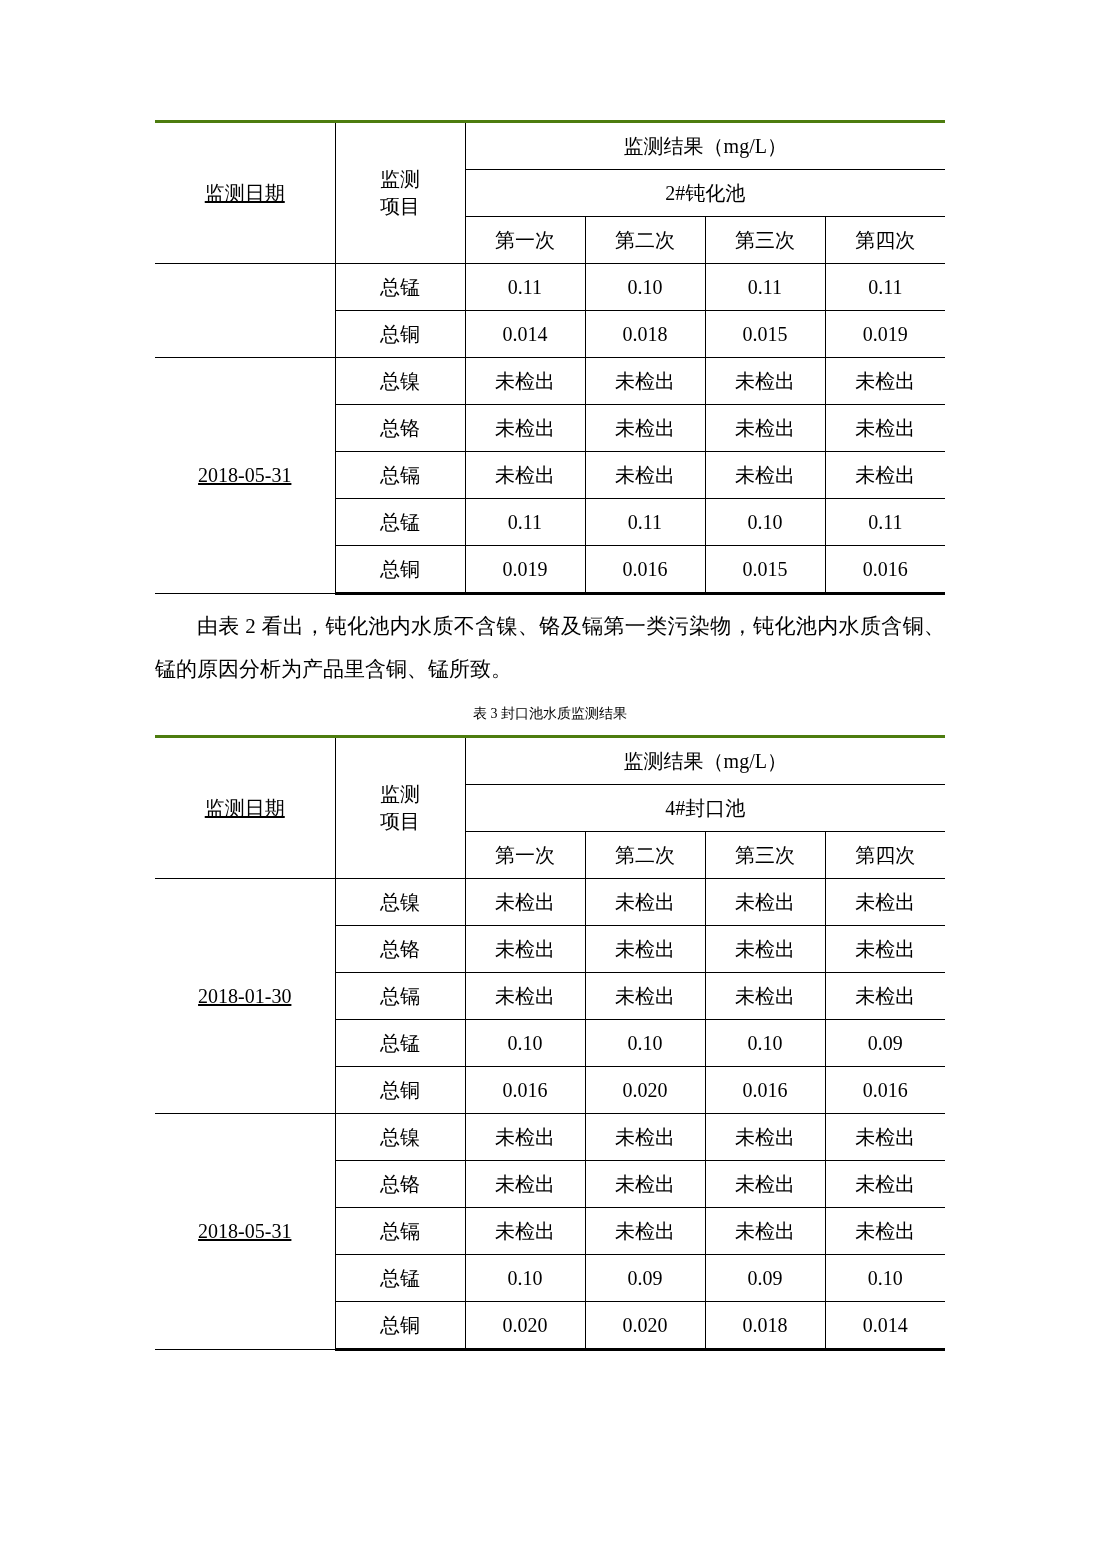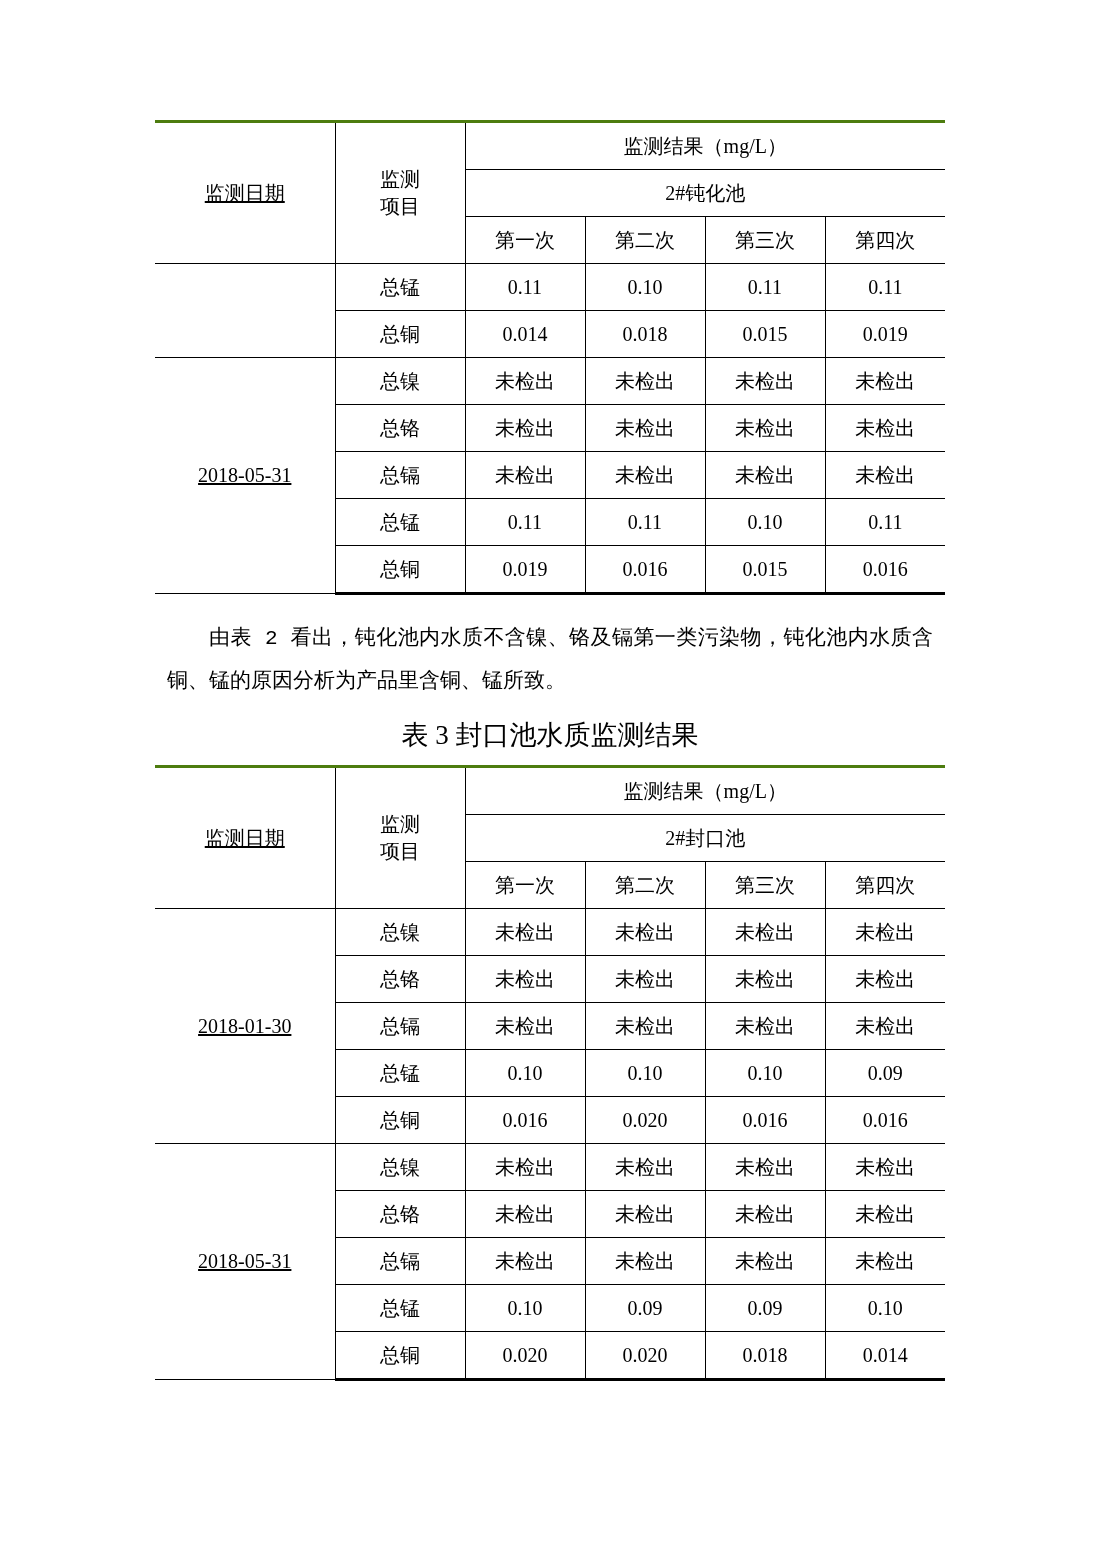--- a/index.html
+++ b/index.html
@@ -47,28 +47,27 @@
   .outer-right {
     border-right: none !important;
   }
   .col-date { width: 180px; }
   .col-item { width: 130px; }
   .col-val { width: 120px; }
 
   p.para {
     font-size: 21px;
     line-height: 43px;
-    margin: 12px;
+    margin: 0;
     text-indent: 42px;
     text-align: justify;
-    font-family: Liberation Mono, monospace;
   }
   .spacer-sm { height: 10px; }
   .caption {
-    font-size: 27px;
+    font-size: 14px;
     text-align: center;
     margin: 14px 0 12px 0;
   }
   .tbl-wrap { margin: 0 auto; }
 </style>
 </head>
 <body>
 
 <div class="page">
 
@@ -176,21 +175,21 @@
     <tbody>
       <tr class="thick-top">
         <td class="outer-left" rowspan="3">监测日期</td>
         <td rowspan="3">
           <div>监测</div>
           <div>项目</div>
         </td>
         <td class="outer-right" colspan="4">监测结果（mg/L）</td>
       </tr>
       <tr>
-        <td class="outer-right" colspan="4">2#封口池</td>
+        <td class="outer-right" colspan="4">4#封口池</td>
       </tr>
       <tr>
         <td>第一次</td>
         <td>第二次</td>
         <td>第三次</td>
         <td class="outer-right">第四次</td>
       </tr>
 
       <tr>
         <td class="outer-left" rowspan="5">2018-01-30</td>

